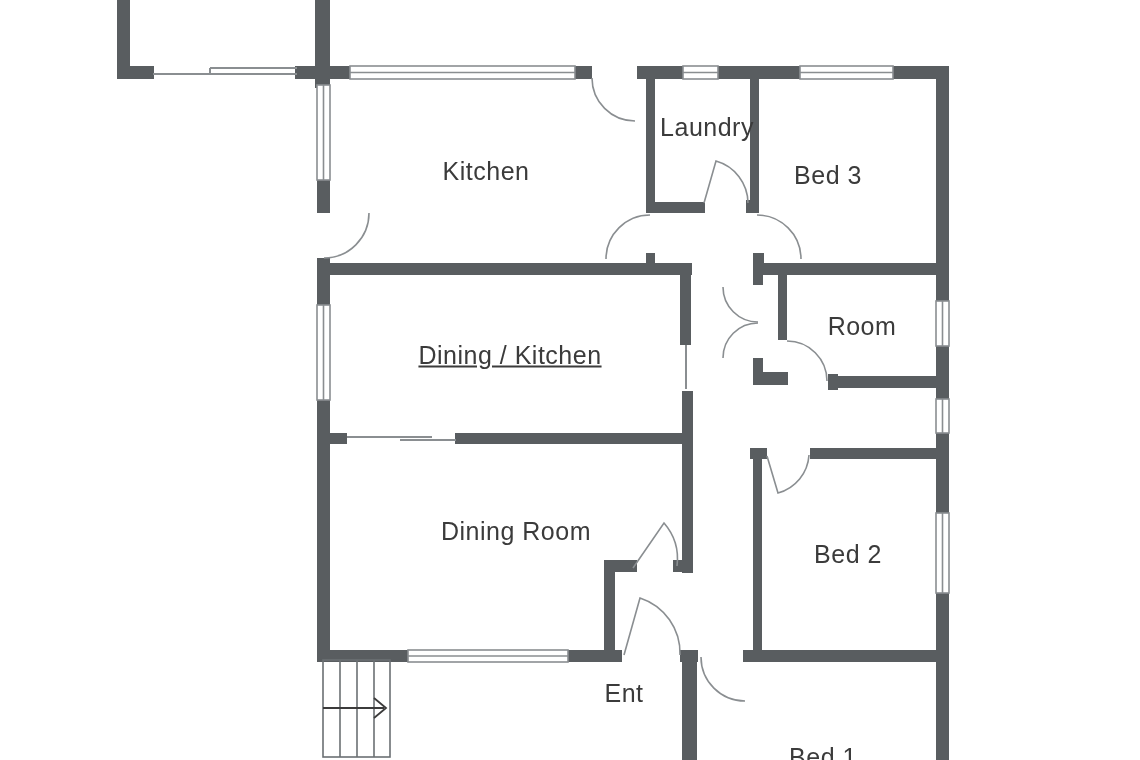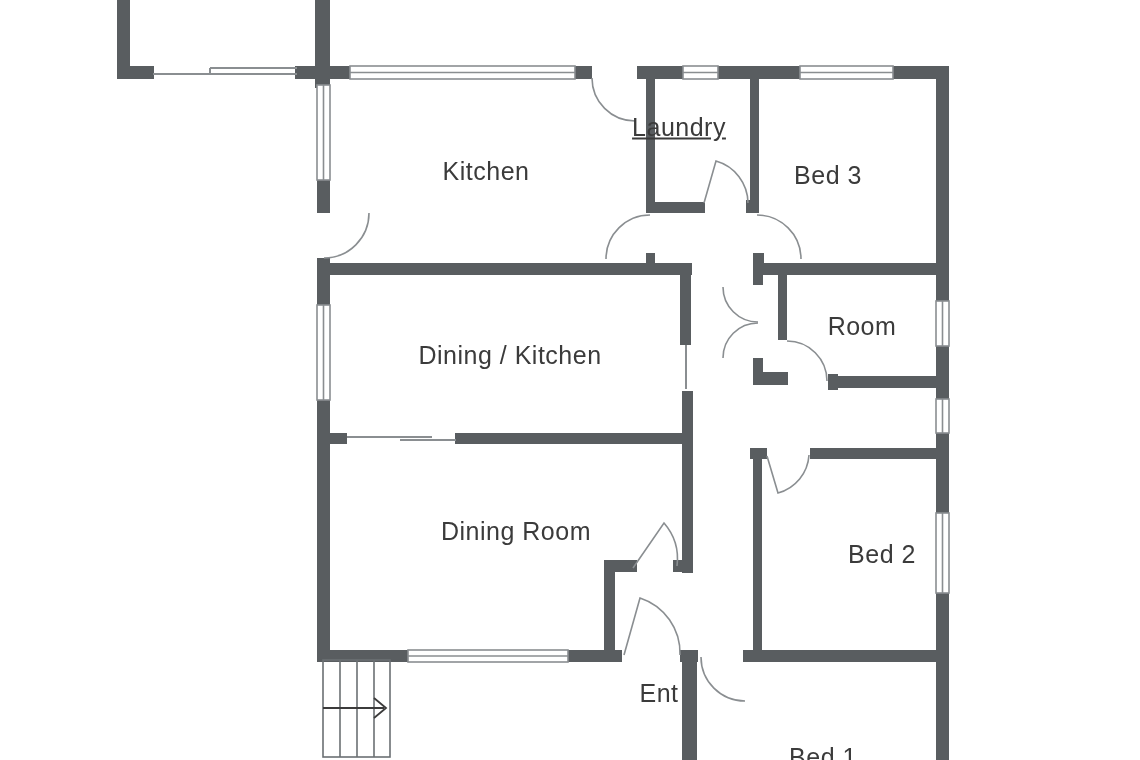--- a/index.html
+++ b/index.html
@@ -20,27 +20,27 @@
   .room-label{
     position:absolute;
     transform:translate(-50%,-50%);
     font-size:25px;
     color:var(--text);
     white-space:nowrap;
     letter-spacing:.5px;
   }
   
   .lbl-sunroom{left:486px;top:171px;}
-  .lbl-laundry{left:679px;top:127px;text-decoration:underline;}
+  .lbl-laundry{left:707px;top:127px;}
   .lbl-bed3{left:828px;top:175px;}
-  .lbl-dining{left:510px;top:355px;}
+  .lbl-dining{left:510px;top:355px;text-decoration:underline;}
   .lbl-bath{left:862px;top:326px;}
   .lbl-living{left:516px;top:531px;}
-  .lbl-bed2{left:848px;top:554px;margin-left:34px;}
-  .lbl-ent{left:659px;top:693px;}
+  .lbl-bed2{left:848px;top:554px;}
+  .lbl-ent{left:624px;top:693px;}
   .lbl-bed1{left:823px;top:757px;}
 </style>
 </head>
 <body>
 
 <div class="plan">
 
   <svg width="1140" height="760" viewBox="0 0 1140 760">
 
     <g fill="var(--wall)" stroke="none">

